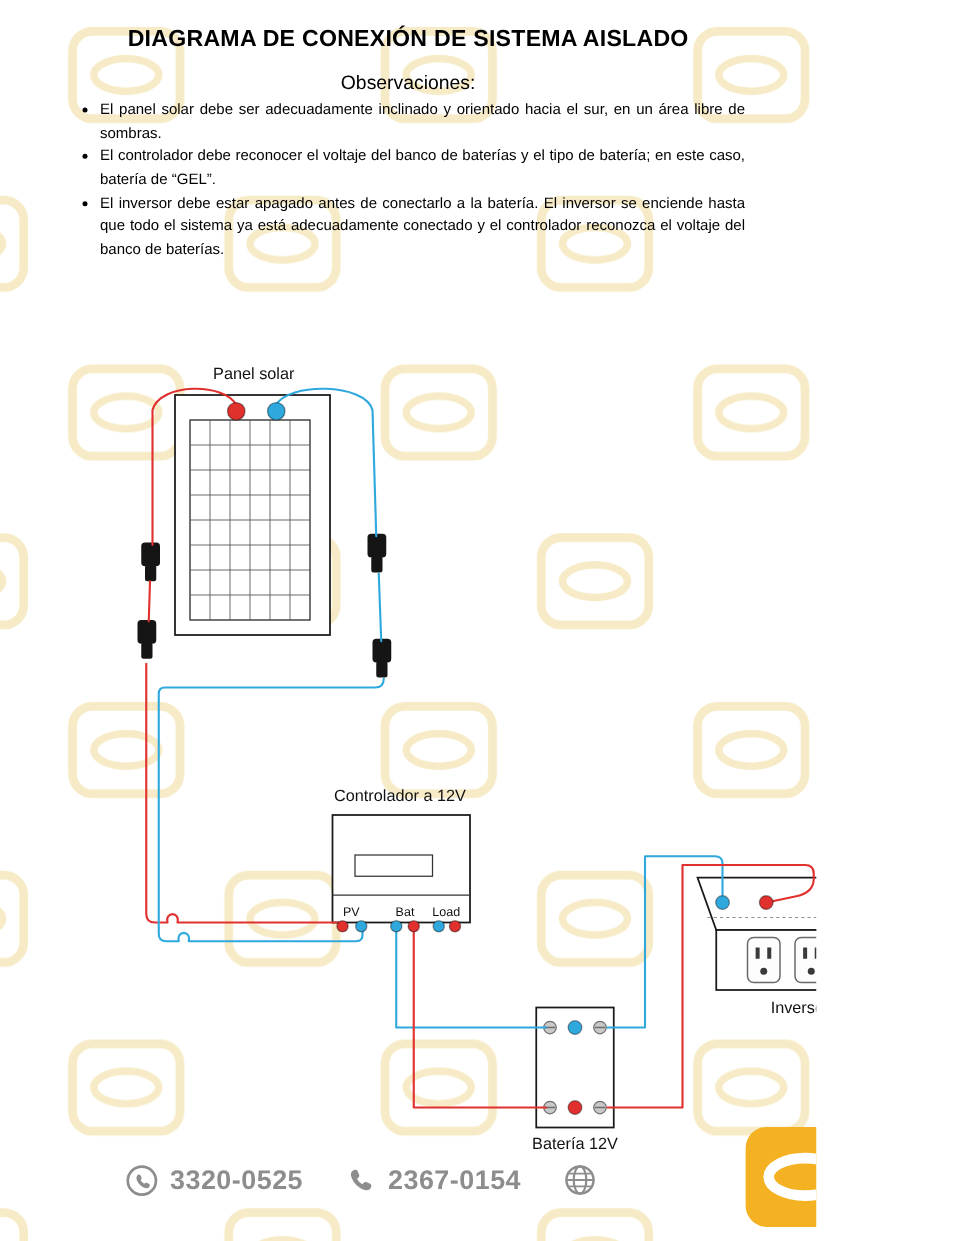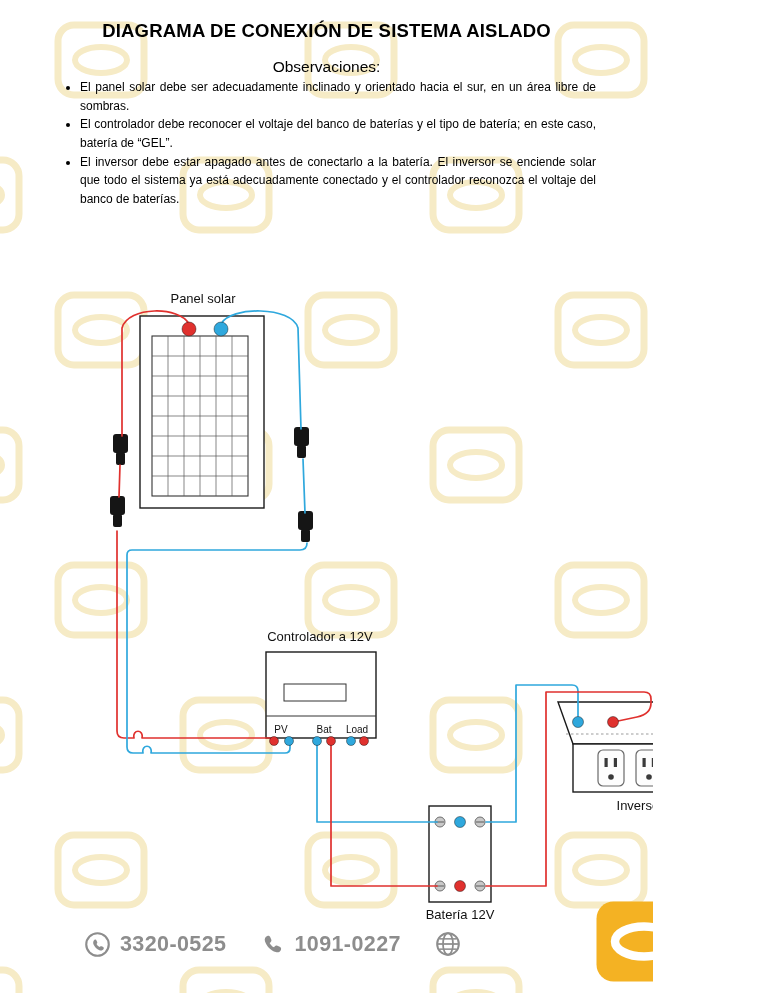--- a/index.html
+++ b/index.html
@@ -31,21 +31,21 @@
   .dot { stroke:rgba(0,0,0,.4); stroke-width:1; }
   .bolt { fill:#c9c9c9; stroke:#6e6e6e; stroke-width:1; }
   .bolt-slot { stroke:#6e6e6e; stroke-width:1.2; }
   .outlet { fill:#fdfdfd; stroke:#6a6a6a; stroke-width:1.2; }
   .slot { fill:#3a3a3a; }
   .dlabel { font-size:13px; fill:#111; }
   .tlabel { font-size:10px; fill:#111; }
   .mid { text-anchor:middle; }
 
   .footer {
-    position:absolute; left:84px; top:930px; z-index:2;
+    position:absolute; left:100px; top:930px; z-index:2;
     display:flex; align-items:center; gap:9px;
     color:#8d8d8d; font-size:21.5px; font-weight:bold; letter-spacing:.4px;
   }
   .f-icon { flex:0 0 auto; }
   .f-icon.sp { margin-left:24px; }
   .ico-stroke { fill:none; stroke:#8d8d8d; }
   .ico-fill { fill:#8d8d8d; }
 
   .brand { position:absolute; left:595px; top:900px; z-index:2; }
   .brand-ring { fill:none; stroke:#fff; stroke-width:8.5; }
@@ -74,21 +74,21 @@
     </defs>
     <rect x="0" y="0" width="767" height="993" fill="url(#wm)"></rect>
   </svg>
 
   <div class="content">
     <h1 class="title">DIAGRAMA DE CONEXIÓN DE SISTEMA AISLADO</h1>
     <div class="obs-heading">Observaciones:</div>
     <ul class="obs-list">
       <li>El panel solar debe ser adecuadamente inclinado y orientado hacia el sur, en un área libre de sombras.</li>
       <li>El controlador debe reconocer el voltaje del banco de baterías y el tipo de batería; en este caso, batería de “GEL”.</li>
-      <li>El inversor debe estar apagado antes de conectarlo a la batería. El inversor se enciende solar que todo el sistema ya está adecuadamente conectado y el controlador reconozca el voltaje del banco de baterías.</li>
+      <li>El inversor debe estar apagado antes de conectarlo a la batería. El inversor se enciende hasta que todo el sistema ya está adecuadamente conectado y el controlador reconozca el voltaje del banco de baterías.</li>
     </ul>
   </div>
 
   <svg class="diagram" width="767" height="993" viewBox="0 0 767 993">
 
     <g>
       <text x="203" y="303" class="dlabel mid">Panel solar</text>
       <rect x="140" y="316" width="124" height="192" class="box"></rect>
       <rect x="152" y="336" width="96" height="160" class="grid-frame"></rect>
       <path class="grid" d="M168 336V496M184 336V496M200 336V496M216 336V496M232 336V496M152 356H248M152 376H248M152 396H248M152 416H248M152 436H248M152 456H248M152 476H248"></path>
@@ -185,21 +185,21 @@
   <div class="footer">
     <svg class="f-icon" width="27" height="27" viewBox="0 0 24 24">
       <circle cx="12" cy="12" r="10" class="ico-stroke" stroke-width="1.9"></circle>
       <path class="ico-fill" d="M9.2 7.9c.9-.5 1.6-.2 2 .7l.5 1.1c.3.7.1 1.3-.6 1.8.6 1.2 1.5 2.1 2.7 2.7.5-.7 1.1-.9 1.8-.6l1.1.5c.9.4 1.2 1.1.7 2-.7 1.3-2.2 1.7-3.7 1-2.3-1-4.2-2.9-5.2-5.2-.7-1.5-.3-3.3.7-4z"></path>
     </svg>
     <span class="f-text">3320-0525</span>
 
     <svg class="f-icon sp" width="26" height="26" viewBox="0 0 24 24">
       <path class="ico-fill" d="M7.7 4.6C9 4.2 9.9 4.7 10.4 5.8l.9 2.1c.4 1 .1 1.9-.8 2.6l-.7.5c.8 1.7 2.4 3.3 4.1 4.1l.5-.7c.7-.9 1.6-1.2 2.6-.8l2.1.9c1.1.5 1.6 1.4 1.2 2.7-.6 1.9-2.6 2.9-4.8 2.2C10.9 18 6.9 14 5.5 9.4c-.7-2.2.3-4.2 2.2-4.8z"></path>
     </svg>
-    <span class="f-text">1091-0227</span>
+    <span class="f-text">2367-0154</span>
 
     <svg class="f-icon sp" width="28" height="28" viewBox="0 0 24 24">
       <circle cx="12" cy="12" r="9.3" class="ico-stroke" stroke-width="1.7"></circle>
       <ellipse cx="12" cy="12" rx="4.3" ry="9.3" class="ico-stroke" stroke-width="1.5"></ellipse>
       <line x1="2.7" y1="12" x2="21.3" y2="12" class="ico-stroke" stroke-width="1.5"></line>
       <line x1="4.6" y1="7.6" x2="19.4" y2="7.6" class="ico-stroke" stroke-width="1.3"></line>
       <line x1="4.6" y1="16.4" x2="19.4" y2="16.4" class="ico-stroke" stroke-width="1.3"></line>
     </svg>
   </div>
 

